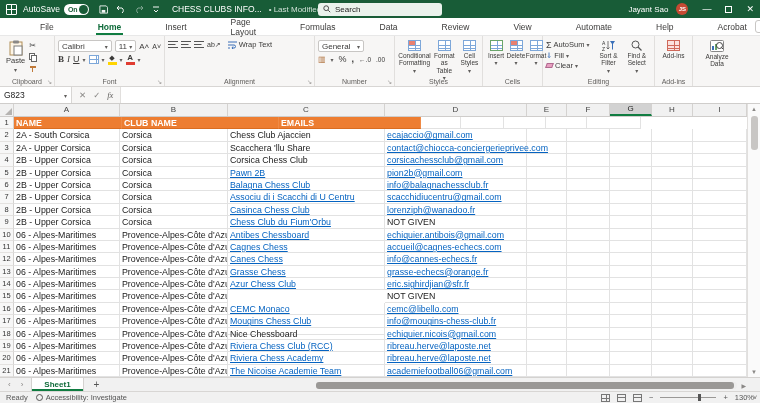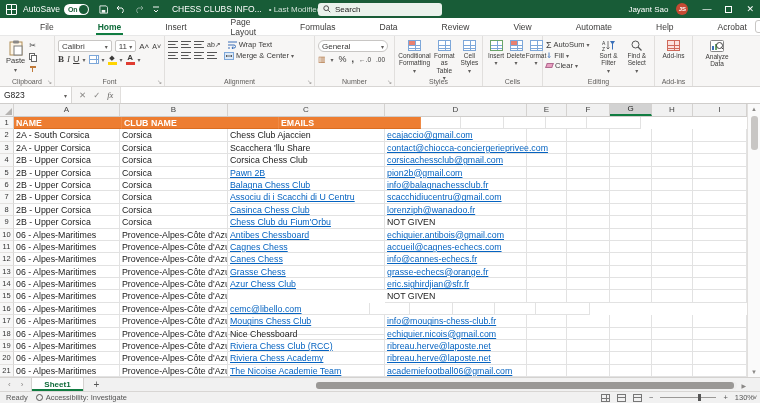--- a/index.html
+++ b/index.html
@@ -307,41 +307,27 @@
       <span class="bars-ic"></span>
       <span class="bars-ic"></span>
       <span style="font-size:7px;">ab↗</span>
       <span style="display:flex;align-items:center;gap:2px;margin-left:4px;">
         <svg width="9" height="8" viewBox="0 0 9 8">
             <path d="M0 1h9M0 4h6a1.5 1.5 0 0 1 0 3H4M5 5.5 4 7l1 1.2M0 7h2" stroke="#3a6fb8" fill="none" stroke-width="1"></path>
           </svg>
         <span>Wrap Text</span>
       </span>
     </div>
-    <div class="frow">
-      <span class="bars-ic"></span>
-      <span class="bars-ic"></span>
-      <span class="bars-ic"></span>
-      <span class="bars-ic"></span>
-      <span style="display:flex;align-items:center;gap:2px;margin-left:4px;">
-        <svg width="10" height="8" viewBox="0 0 10 8">
-            <rect x="0.5" y="0.5" width="9" height="7" fill="#dce9f7" stroke="#7da7d9"></rect>
-            <path d="M2 4h6M3 3l-1 1 1 1M7 3l1 1-1 1" stroke="#444" fill="none" stroke-width="0.8"></path>
-          </svg>
-        <span>Merge &amp; Center</span>
-        <span class="chev">▾</span>
-      </span>
-    </div>
     <span class="rgroup-label">Alignment</span>
     <span class="launcher">↘</span>
   </div>
 
   <div class="rgroup" style="width:80px;">
     <div class="frow">
-      <span class="combo" style="width:70px;border-radius:6px;">
+      <span class="combo" style="width:46px;">
         <span>General</span>
           <span class="chev">▾</span>
       </span>
     </div>
     <div class="frow" style="gap:5px;">
       <span style="font-size:8px;color:#b0713c;">▥</span>
         <span class="chev">▾</span>
       <span style="font-size:9px;">%</span>
       <span style="font-size:9px;font-weight:bold;">,</span>
       <span style="font-size:6.5px;">←.0</span>
@@ -663,20 +649,21 @@
           <div class="cell" style="width: 40px;"></div>
           <div class="cell" style="width: 43px;"></div>
           <div class="cell" style="width: 42px;"></div>
           <div class="cell" style="width: 41px;"></div>
           <div class="cell" style="width: 54px;"></div>
         </div>
         <div class="grow">
           <div class="rownum">16</div>
           <div class="cell" style="width: 106px;"><span>06 - Alpes-Maritimes</span></div>
           <div class="cell" style="width: 108px;"><span>Provence-Alpes-Côte d'Azur</span></div>
+          <div class="cell" style="width: 157px;"><span class="link">CEMC Monaco</span></div>
           <div class="cell spill" style="width: 142px;"><span class="link">cemc@libello.com</span></div>
           <div class="cell" style="width: 40px;"></div>
           <div class="cell" style="width: 43px;"></div>
           <div class="cell" style="width: 42px;"></div>
           <div class="cell" style="width: 41px;"></div>
           <div class="cell" style="width: 54px;"></div>
         </div>
         <div class="grow">
           <div class="rownum">17</div>
           <div class="cell" style="width: 106px;"><span>06 - Alpes-Maritimes</span></div>

